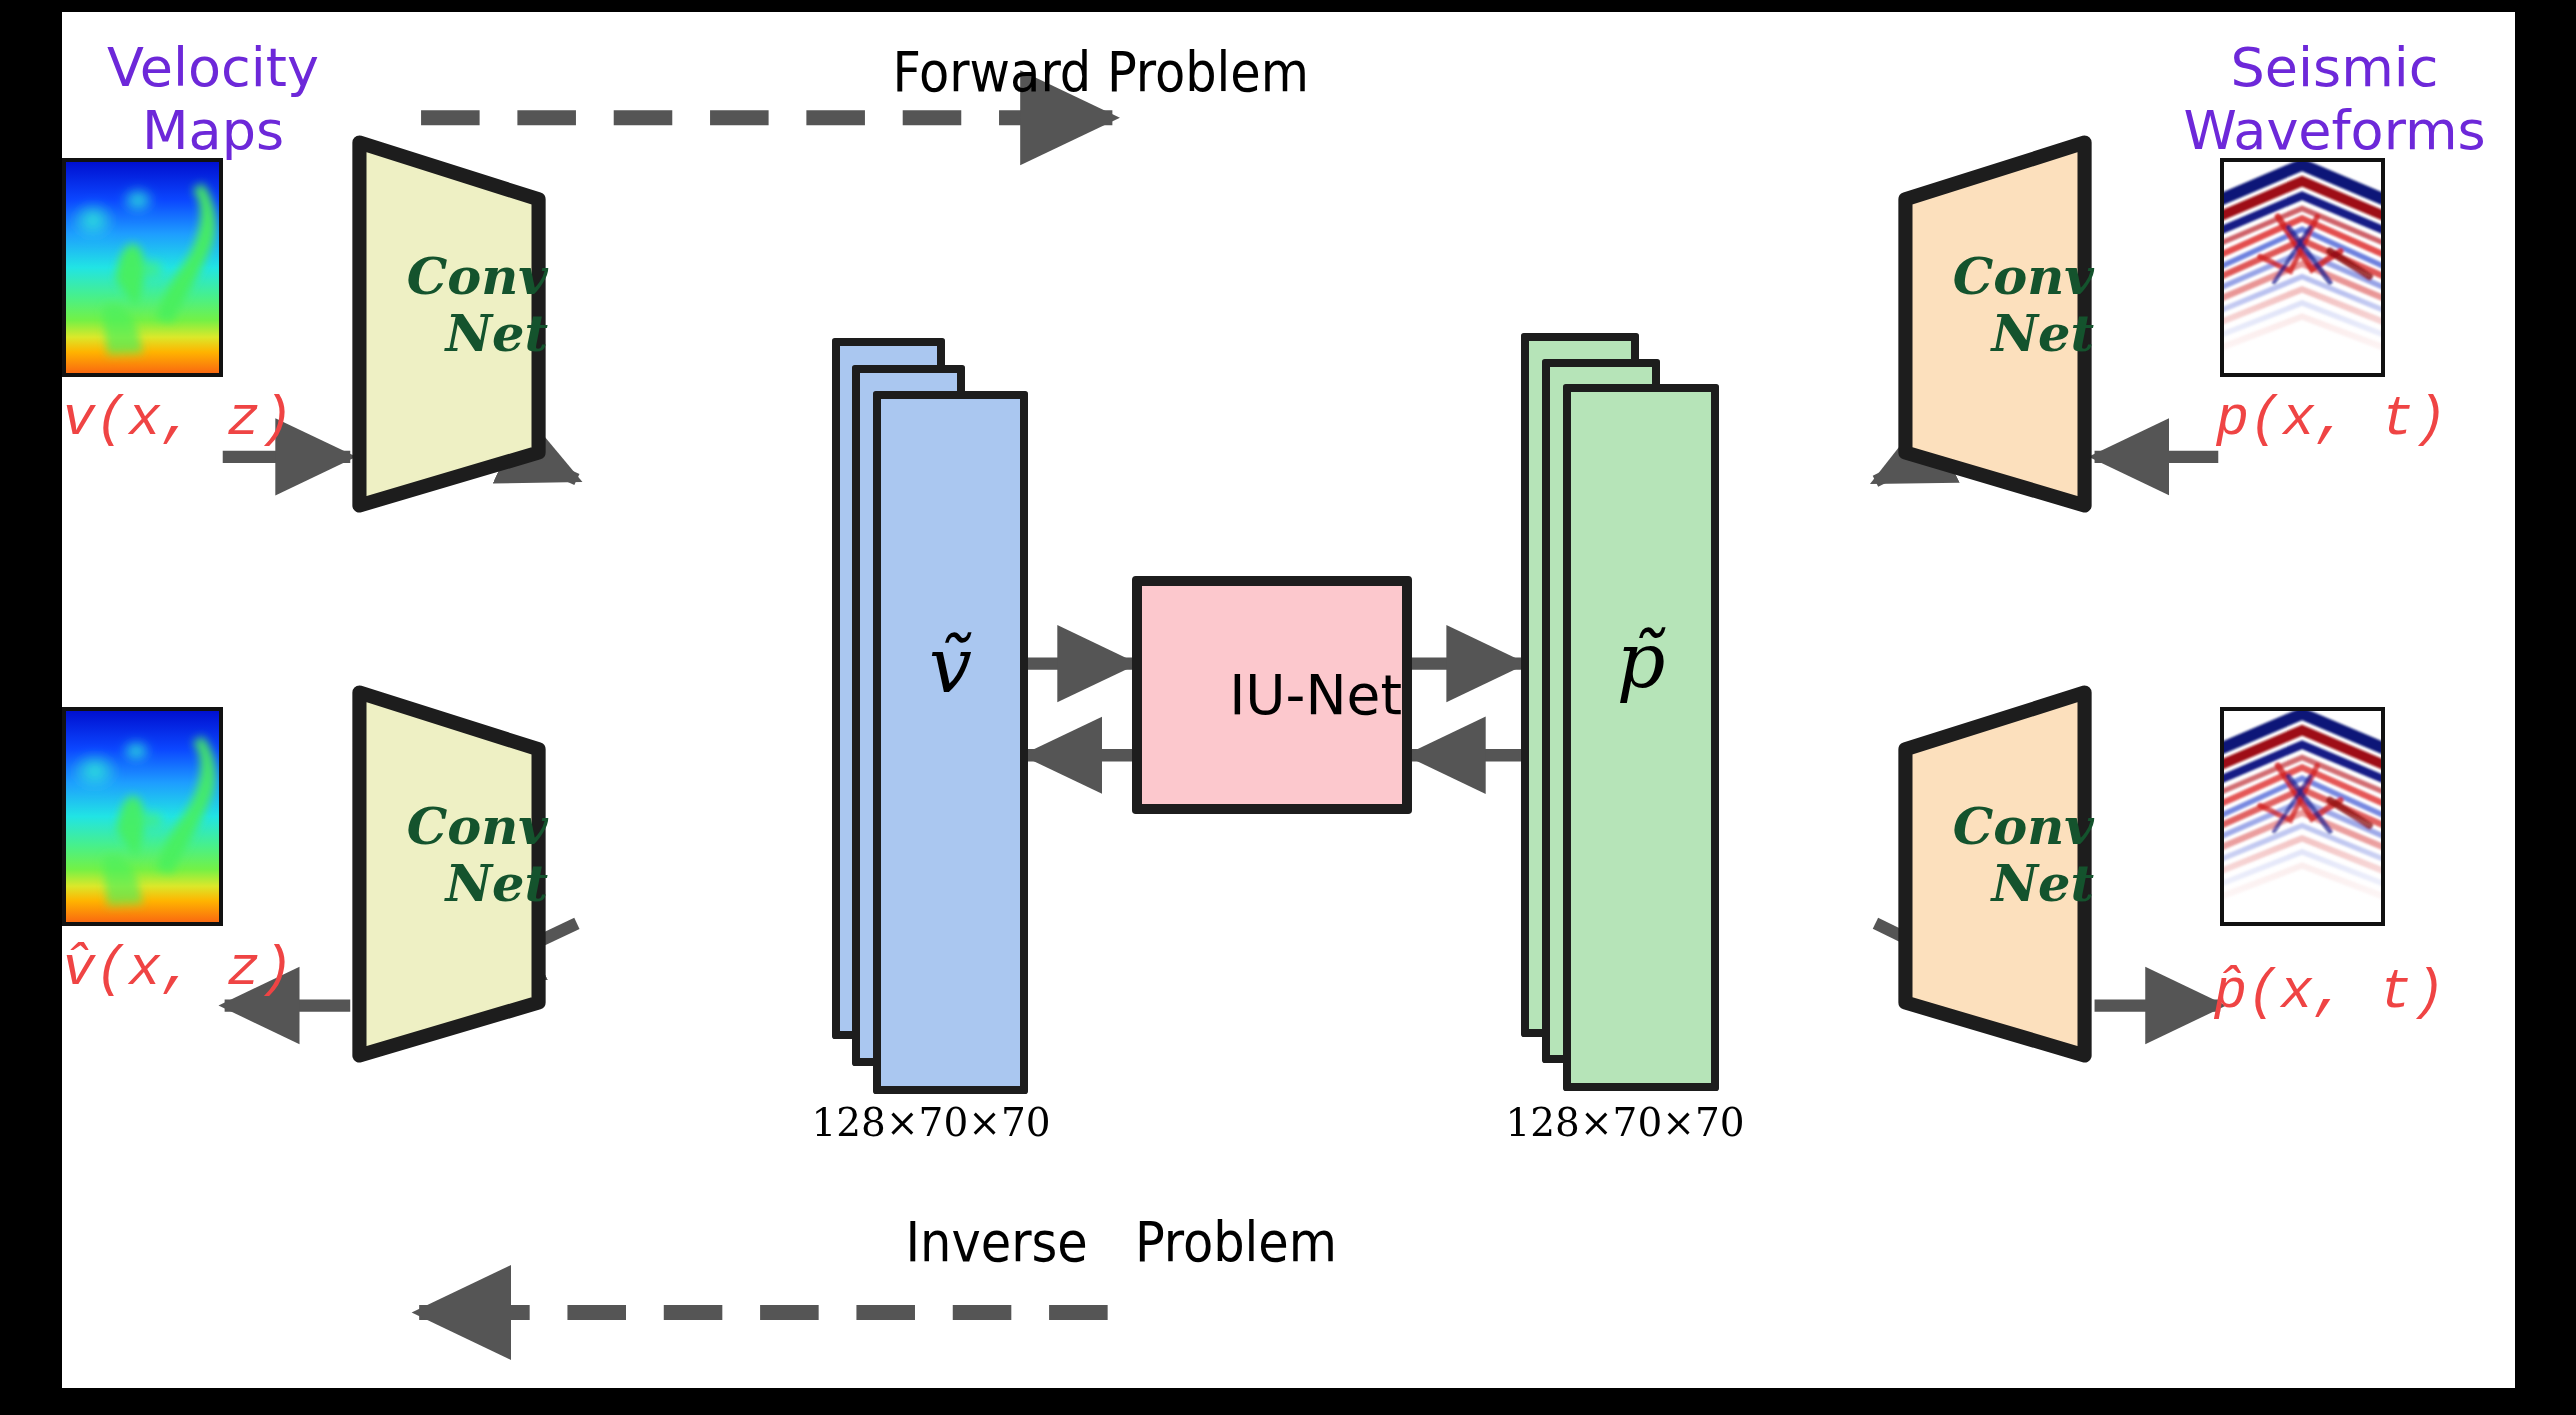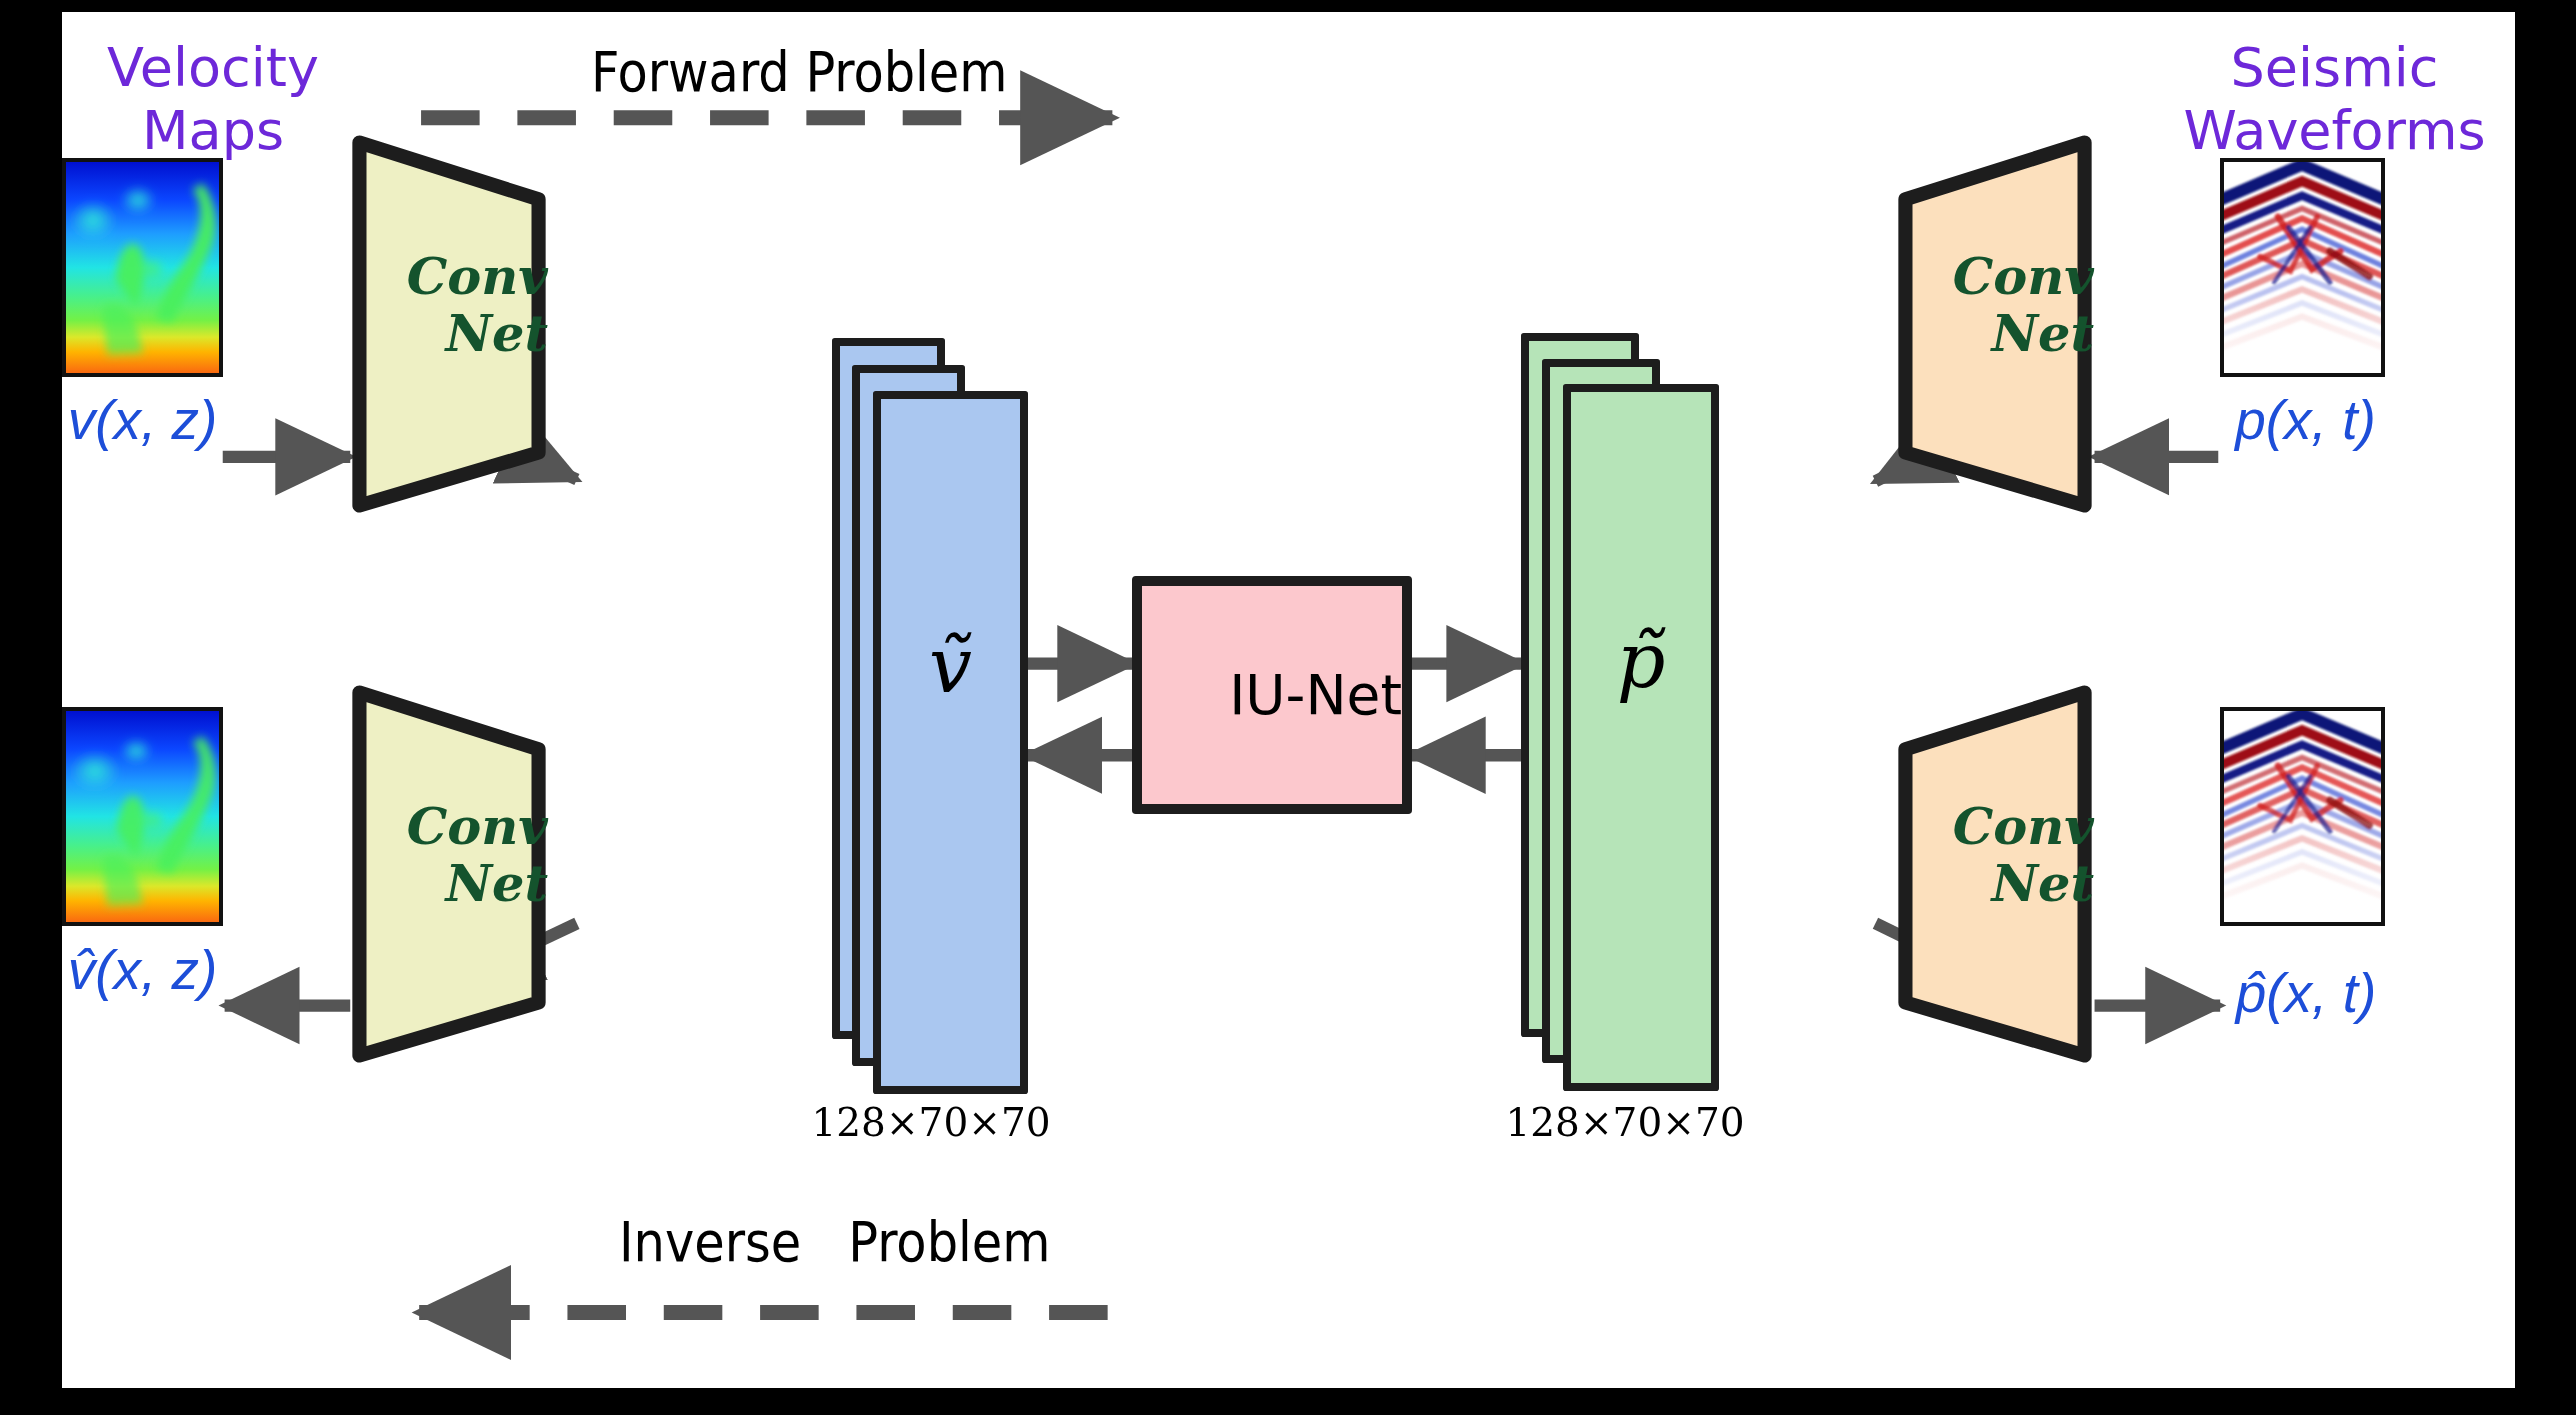--- a/index.html
+++ b/index.html
@@ -37,35 +37,35 @@
     font-family: "DejaVu Sans", sans-serif;
     font-size: 54px;
     line-height: 1.16;
     color: #6d28d9;
     white-space: pre;
   }
 
   
   .flowlabel {
     position: absolute;
-    text-align: left;
+    text-align: right;
     font-family: "DejaVu Sans Condensed", "DejaVu Sans", sans-serif;
     font-size: 55px;
     color: #000000;
     white-space: pre;
   }
 
   
   .math {
     position: absolute;
     text-align: center;
-    font-family: Liberation Sans, sans-serif;
+    font-family: Liberation Mono, monospace;
     font-style: italic;
     font-size: 55px;
-    color: #1d4ed8;
+    color: #ef4444;
     white-space: pre;
   }
   .dim {
     position: absolute;
     text-align: center;
     font-family: "DejaVu Serif", serif;
     font-style: normal;
     font-size: 39px;
     color: #000000;
     white-space: pre;

